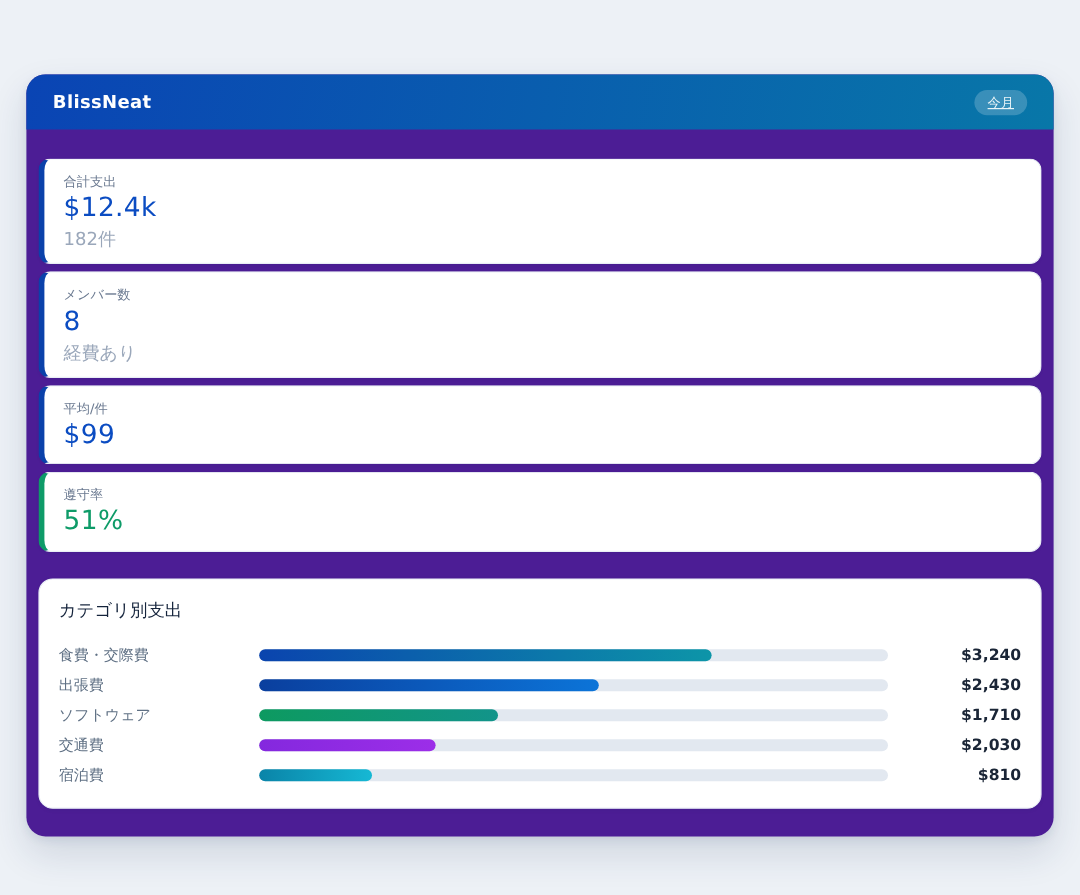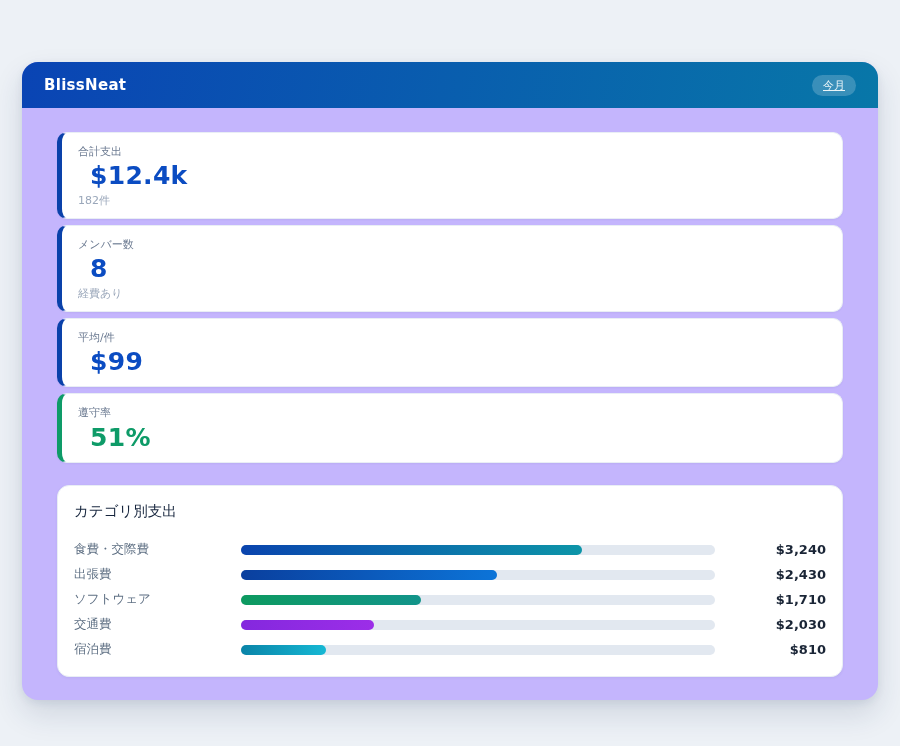--- a/index.html
+++ b/index.html
@@ -5,45 +5,45 @@
   * { margin:0; padding:0; box-sizing:border-box; }
   html,body { width:900px; height:746px; }
   body {
     font-family:"DejaVu Sans","Liberation Sans",sans-serif;
     background:#edf1f6;
     position:relative;
     overflow:hidden;
   }
   .app-card {
     position:absolute; left:22px; top:62px; width:856px;
-    background:#c4b5fd; border-radius:16px;
+    background:#4c1d95; border-radius:16px;
     box-shadow:0 14px 30px rgba(30,50,90,.14), 0 3px 8px rgba(30,50,90,.08);
   }
   .app-header {
     height:46px; border-radius:16px 16px 0 0;
     background:linear-gradient(100deg,#0a44b4 0%,#0877a8 100%);
     display:flex; align-items:center; justify-content:space-between;
     padding:0 22px;
   }
   .app-title { color:#ffffff; font-size:15px; font-weight:bold; letter-spacing:.3px; }
   .period-badge {
     background:rgba(255,255,255,.20); color:#eaf5f8;
     font-size:11px; line-height:1; padding:5px 11px; border-radius:11px;
     border:none; cursor:pointer; font-family:inherit;text-decoration:underline;
   }
-  .content { padding:24px 35px 23px; }
+  .content { padding:24px 10px 23px; }
   .stat-card {
     background:#ffffff; border:1px solid #e9eef5; border-left-width:5px;
     border-left-style:solid; border-radius:10px;
     padding:12px 16px 11px; margin-bottom:6px;
     box-shadow:0 1px 2px rgba(25,45,85,.05);
   }
   .stat-label { font-size:11px; line-height:1.2; color:#6b7a91; }
-  .stat-value { font-size:25px; font-weight:bold; line-height:1.1; letter-spacing:.3px; margin-top:4px;margin-left:12px; }
-  .stat-sub { font-size:11px; line-height:1.2; color:#9aa7ba; margin-top:4px; }
+  .stat-value { font-size:22px; font-weight:normal; line-height:1.1; letter-spacing:.3px; margin-top:4px; }
+  .stat-sub { font-size:15px; line-height:1.2; color:#9aa7ba; margin-top:4px; }
   .category-card {
     margin-top:22px; background:#ffffff; border:1px solid #e9eef5;
     border-radius:12px; padding:16px 16px 14px;
     box-shadow:0 1px 3px rgba(25,45,85,.06);
   }
   .category-title { font-size:14.5px; font-weight:normal; color:#15243c; margin-bottom:16px; }
   .bar-row { display:flex; align-items:center; height:25px;gap:47px; }
   .bar-label { width:120px; font-size:12.5px; color:#5f7084; flex:none; }
   .bar-track { flex:1; height:10px; background:#e2e8f0; border-radius:5px; position:relative; }
   .bar-fill { position:absolute; left:0; top:0; height:10px; border-radius:5px; }

